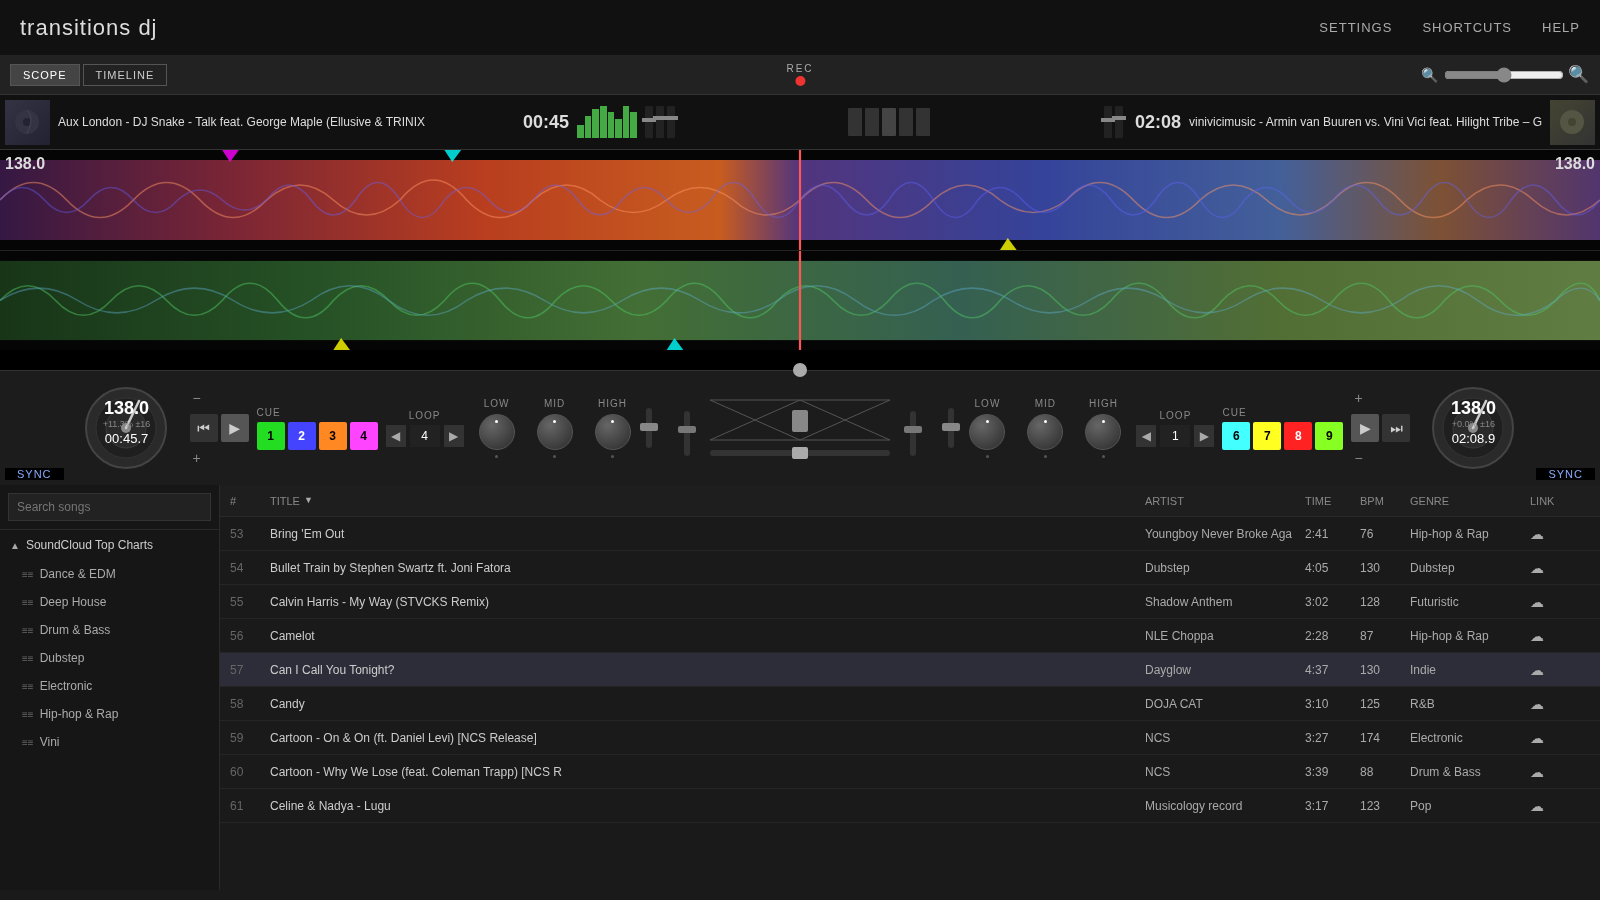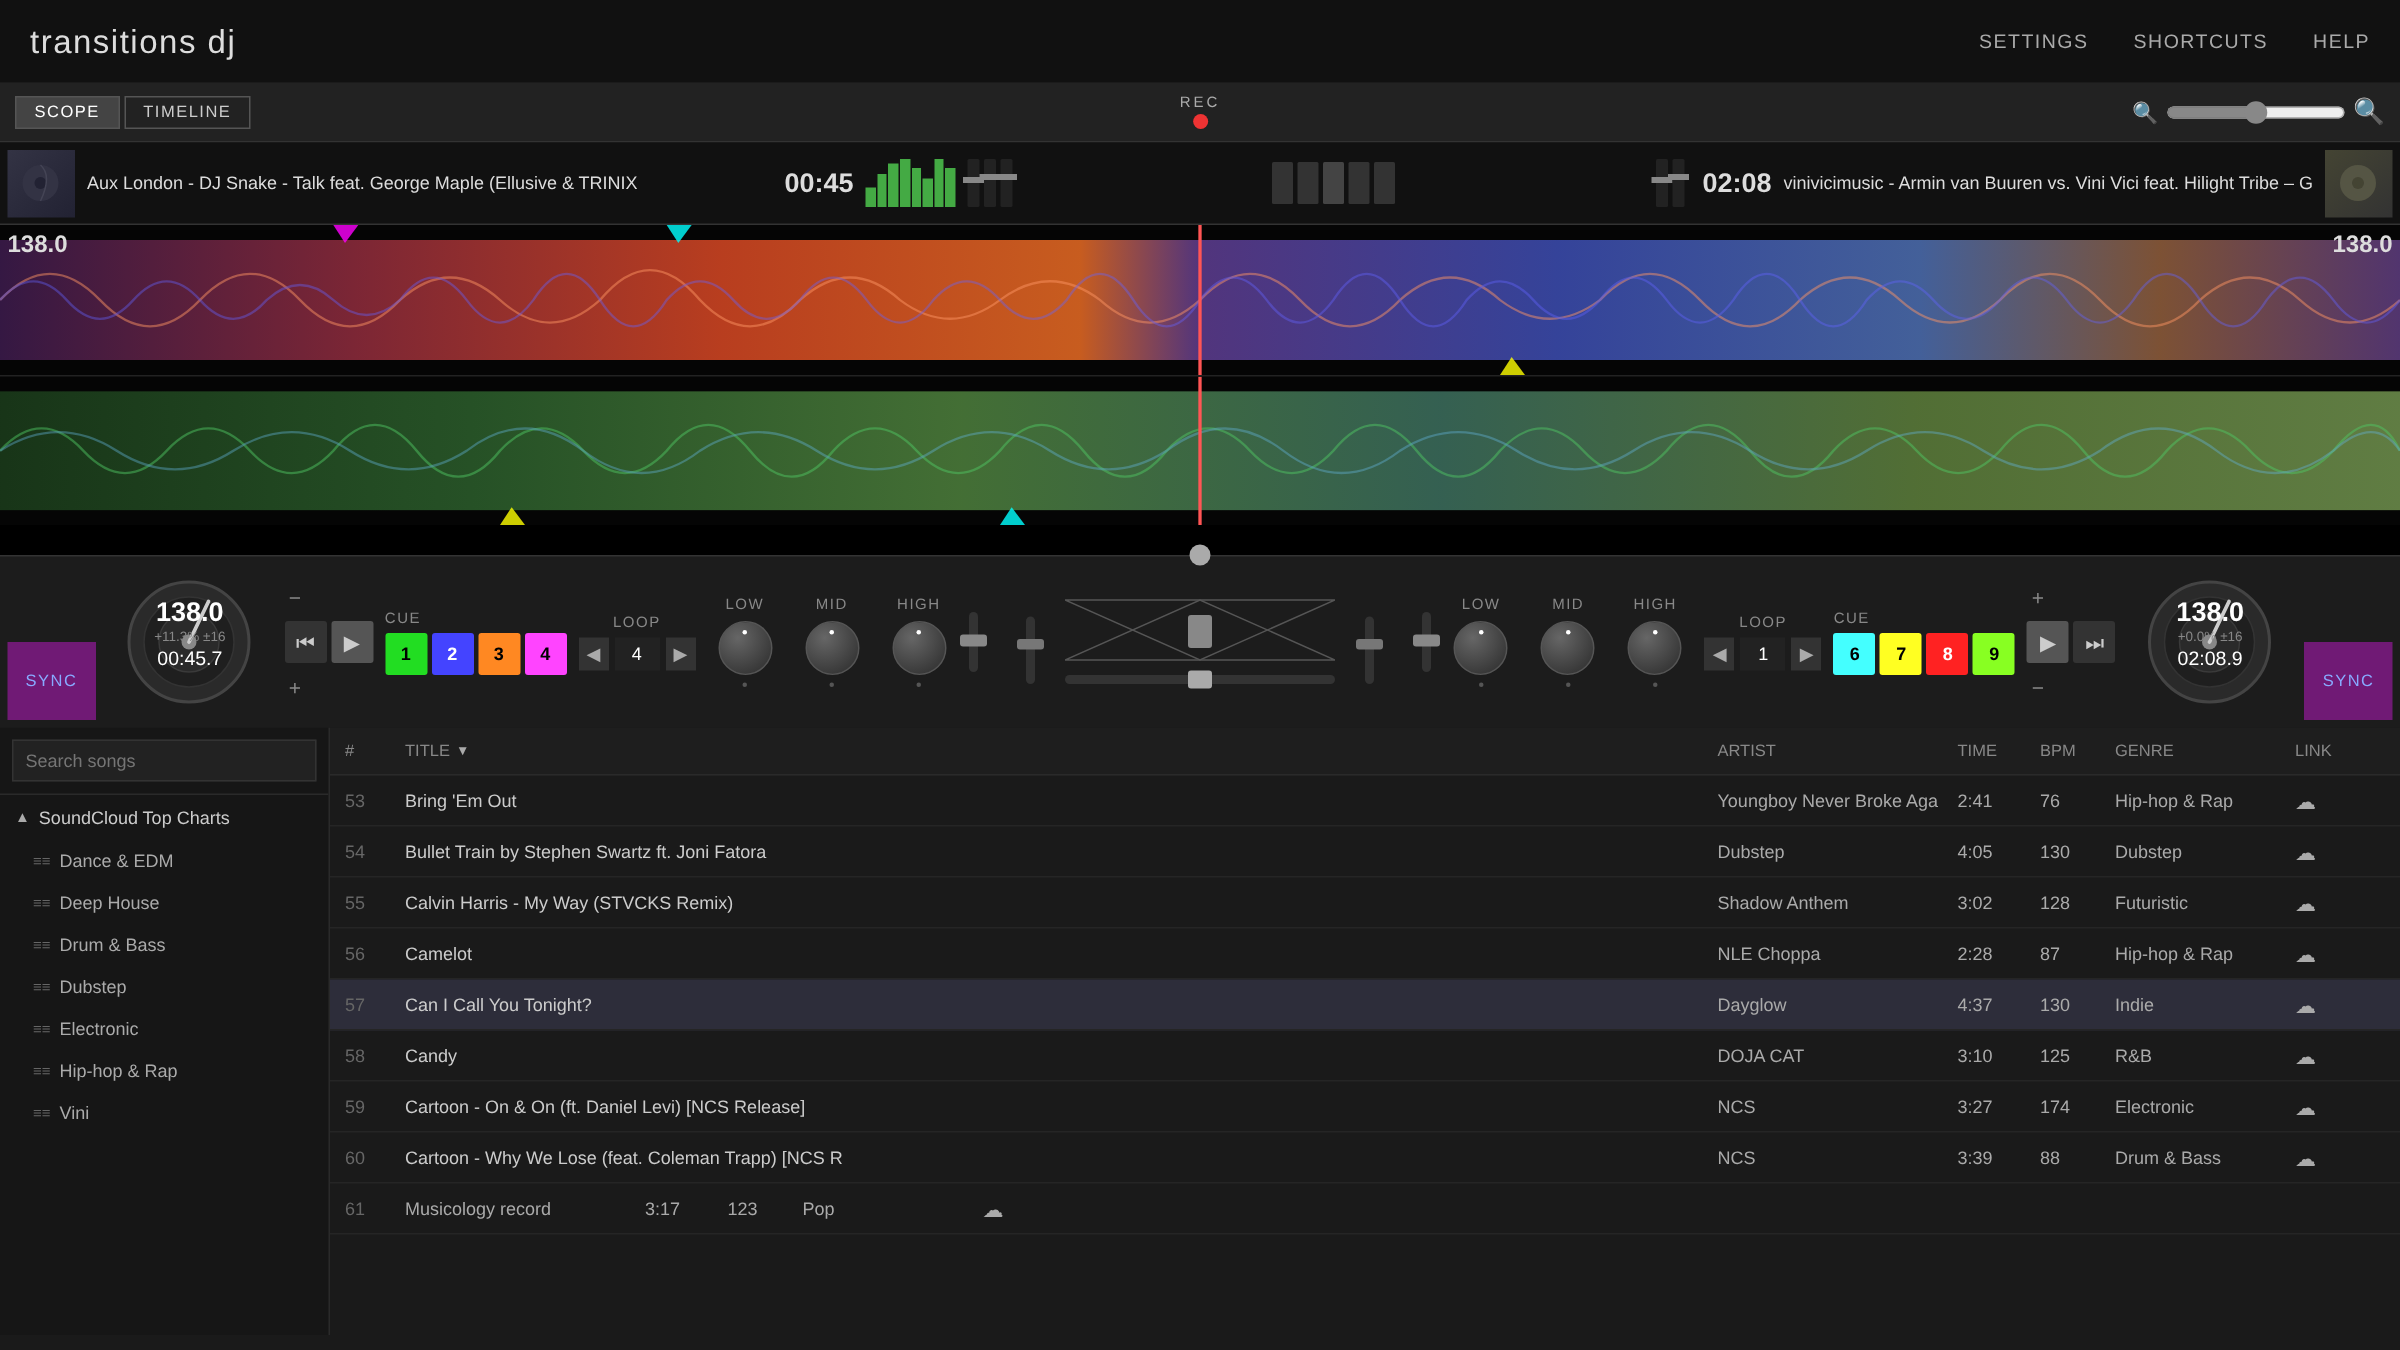--- a/index.html
+++ b/index.html
@@ -29,21 +29,21 @@
     .track-bars { height: 55px; display: flex; align-items: center; background: #111; border-bottom: 1px solid #333; }
     .track-left { width: 680px; display: flex; align-items: center; padding: 0 5px; gap: 8px; }
     .track-right { flex: 1; display: flex; align-items: center; padding: 0 5px; gap: 8px; justify-content: flex-end; }
     .track-info { flex: 1; overflow: hidden; }
     .track-title { color: #ddd; font-size: 12px; white-space: nowrap; overflow: hidden; text-overflow: ellipsis; }
     .track-time { color: #aaa; font-size: 12px; min-width: 35px; }
 
     
     .controls-row { height: 100px; display: flex; align-items: center; background: #1c1c1c; border-top: 1px solid #333; padding: 0 5px; gap: 8px; }
 
-    .sync-btn { background: #701a75; color: #88aaff; border: none; padding: 20px 12px; font-size: 11px; cursor: pointer; letter-spacing: 1px; align-self: flex-end; margin-bottom: 5px; }
+    .sync-btn { background: #000000; color: #88aaff; border: none; padding: 0 12px; font-size: 11px; cursor: pointer; letter-spacing: 1px; align-self: flex-end; margin-bottom: 5px; }
     .transport-btn { width: 28px; height: 28px; background: #333; border: none; color: #ccc; cursor: pointer; display: flex; align-items: center; justify-content: center; border-radius: 2px; font-size: 14px; }
     .transport-btn.play { background: #555; }
 
     
     .cue-section { display: flex; flex-direction: column; align-items: flex-start; gap: 4px; }
     .cue-label { color: #888; font-size: 10px; letter-spacing: 1px; }
     .cue-btns { display: flex; gap: 3px; }
     .cue-btn { width: 28px; height: 28px; border: none; color: #000; font-weight: bold; font-size: 12px; cursor: pointer; border-radius: 2px; }
     .cue-green { background: #2d2; }
     .cue-blue { background: #44f; color: #fff; }
@@ -608,20 +608,21 @@
     <div class="row-num">60</div>
     <div class="row-title">Cartoon - Why We Lose (feat. Coleman Trapp) [NCS R</div>
     <div class="row-artist">NCS</div>
     <div class="row-time">3:39</div>
     <div class="row-bpm">88</div>
     <div class="row-genre">Drum &amp; Bass</div>
     <div class="row-link"><span class="sc-icon">☁</span></div>
   </div>
         <div class="table-row">
     <div class="row-num">61</div>
+    <div class="row-title">Celine &amp; Nadya - Lugu</div>
     <div class="row-artist">Musicology record</div>
     <div class="row-time">3:17</div>
     <div class="row-bpm">123</div>
     <div class="row-genre">Pop</div>
     <div class="row-link"><span class="sc-icon">☁</span></div>
   </div>
       </div>
   </div>
 </div>
 

